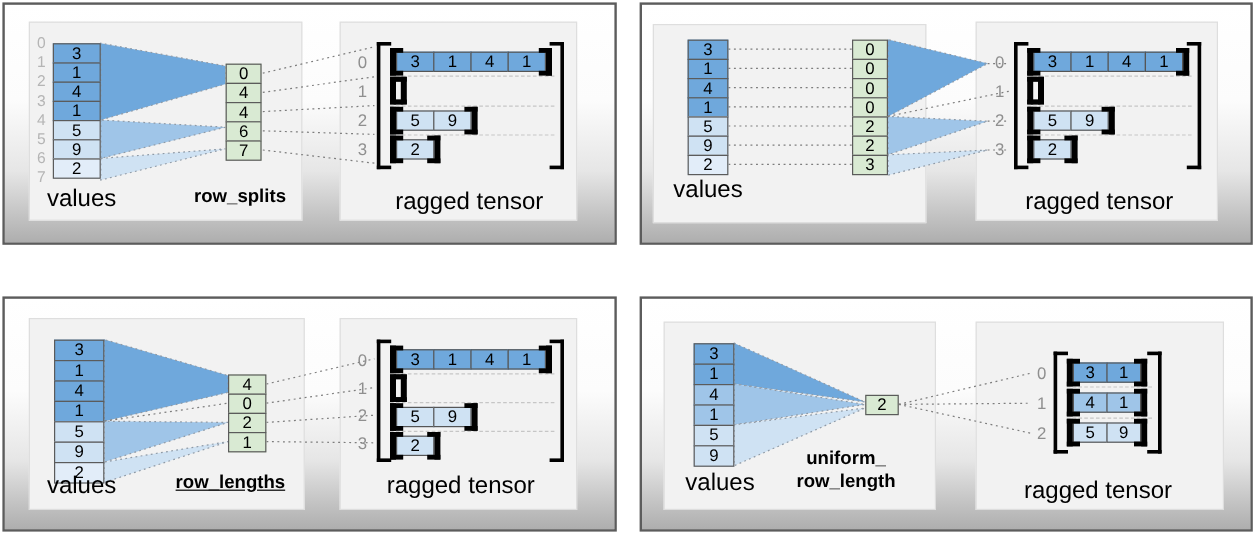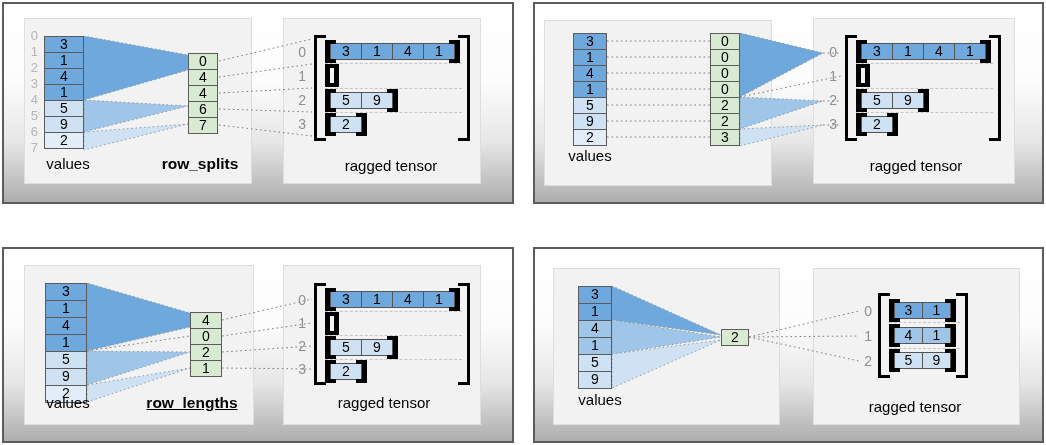--- a/index.html
+++ b/index.html
@@ -87,21 +87,21 @@
   .rspacer{display:inline-block;width:4px;flex:none;}
   .rcell{
     display:inline-block;box-sizing:border-box;height:17px;flex:none;
     border:1px solid #555;text-align:center;font-size:14px;line-height:15px;
     position:relative;z-index:1;color:#000;
   }
   .rcell + .rcell{margin-left:-1px;}
   #p1 .rcell,#p2 .rcell,#p3 .rcell{width:32px;}
   #p4 .rcell{width:29px;}
 
-  .lbl{position:absolute;z-index:2;font-size:15px;color:#000;text-align:center;}
+  .lbl{position:absolute;z-index:2;font-size:20px;color:#000;text-align:center;}
   .fn{font-weight:bold;font-size:15.5px;}
   #p1 .values-lbl{left:18px;top:151px;width:92px;}
   #p1 .fn{left:138px;top:151px;width:116px;}
   #p1 .rt-lbl{left:314px;top:153px;width:146px;}
   #p2 .values-lbl{left:10px;top:143px;width:90px;}
   #p2 .fn{left:105px;top:143px;width:130px;}
   #p2 .rt-lbl{left:308px;top:153px;width:146px;}
   #p3 .values-lbl{left:18px;top:145px;width:92px;}
   #p3 .fn{left:130px;top:145px;width:116px;text-decoration:underline;}
   #p3 .rt-lbl{left:310px;top:145px;width:140px;}
@@ -384,15 +384,17 @@
         <div class="rt-row">
           <span class="rb rbl"></span>
           <span class="rcell c-l">5</span>
           <span class="rcell c-l">9</span>
           <span class="rb rbr"></span>
         </div>
       </div>
   </div>
   <div class="lbl values-lbl">values</div>
   <div class="lbl fn">
+    <div>uniform_</div>
+    <div>row_length</div>
   </div>
   <div class="lbl rt-lbl">ragged tensor</div>
 </section>
 
 </body></html>

